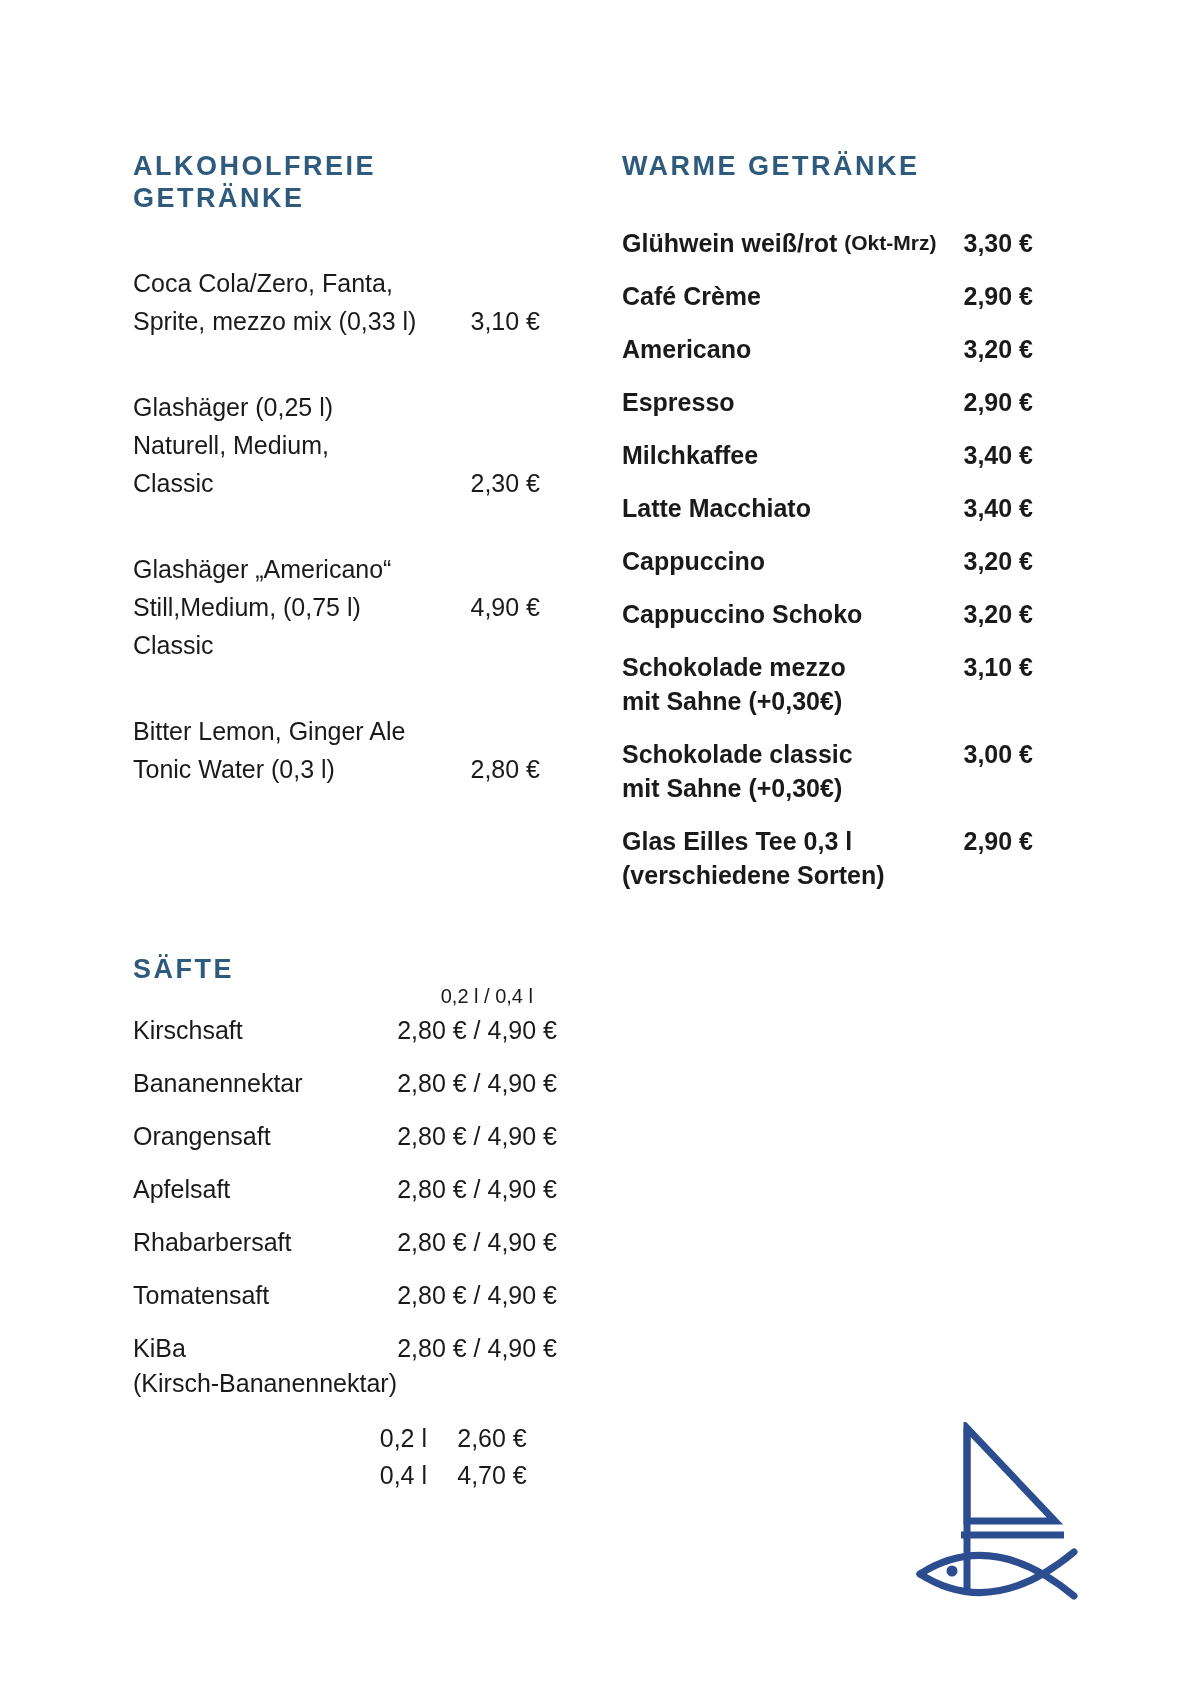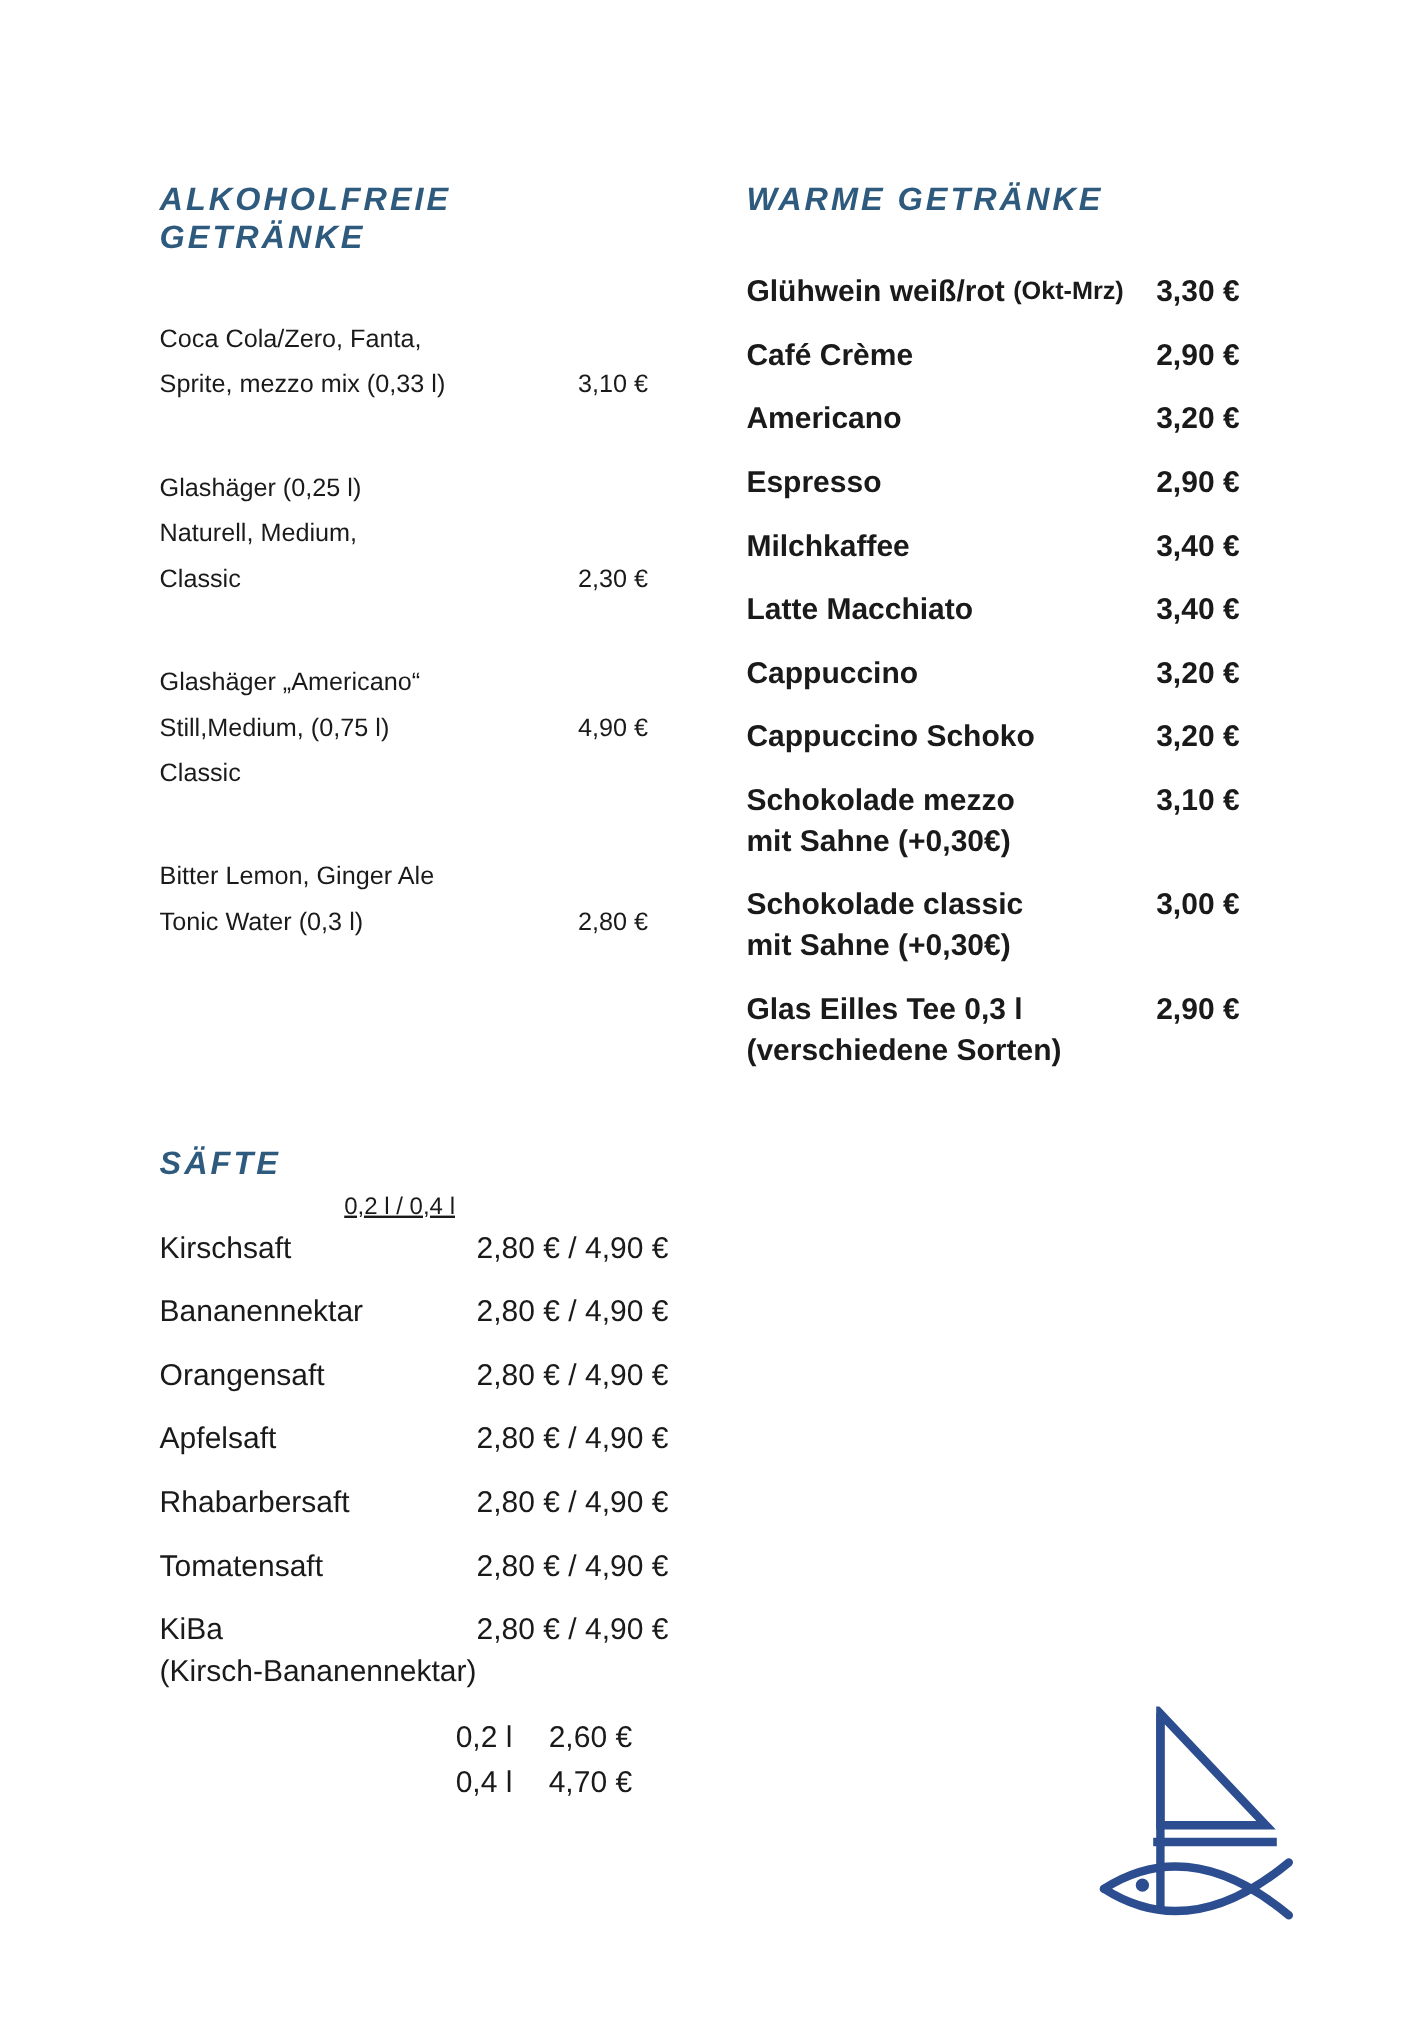--- a/index.html
+++ b/index.html
@@ -11,38 +11,37 @@
     color:#1a1a1a;
     overflow:hidden;
   }
   .sec-title{
     margin:0;
     font-size:27px;
     line-height:32px;
     font-weight:bold;
     letter-spacing:2.5px;
     color:#2e5a7d;
-    font-style:italic;
   }
   
   .section-soft{position:absolute;left:133px;top:150px;width:407px;}
   .section-soft .items{margin-top:50px;}
   .section-soft .menu-item + .menu-item{margin-top:48px;}
-  .section-soft .item-line{display:flex;line-height:38px;font-size:21px;}
+  .section-soft .item-line{display:flex;line-height:38px;font-size:25px;}
   
   .section-warm{position:absolute;left:622px;top:150px;width:411px;}
   .section-warm .items{margin-top:44px;}
   .section-warm .menu-item + .menu-item{margin-top:19px;}
   .section-warm .item-line{display:flex;line-height:34px;font-size:25px;font-weight:bold;}
   .item-text{white-space:pre;}
   .item-note{font-size:21px;margin-left:7px;align-self:center;white-space:pre;}
   .item-price{margin-left:auto;white-space:pre;padding-left:10px;}
   
   .section-juices{position:absolute;left:133px;top:953px;width:424px;}
-  .size-header{margin-top:10px;font-size:20px;line-height:22px;text-align:center;padding-right:24px;text-decoration:underline;}
+  .size-header{font-size:20px;line-height:22px;text-align:right;padding-right:24px;}
   .j-items{margin-top:6px;}
   .juice-row-block + .juice-row-block{margin-top:19px;}
   .juice-row{display:flex;line-height:34px;font-size:25px;}
   .juice-name{white-space:pre;}
   .juice-price{margin-left:auto;white-space:pre;padding-left:10px;}
   .juice-sub{line-height:36px;font-size:25px;}
   .variant-row{display:flex;line-height:37px;font-size:25px;}
   .variant-size{margin-left:auto;white-space:pre;}
   .variant-price{width:130px;text-align:center;white-space:pre;}
   

